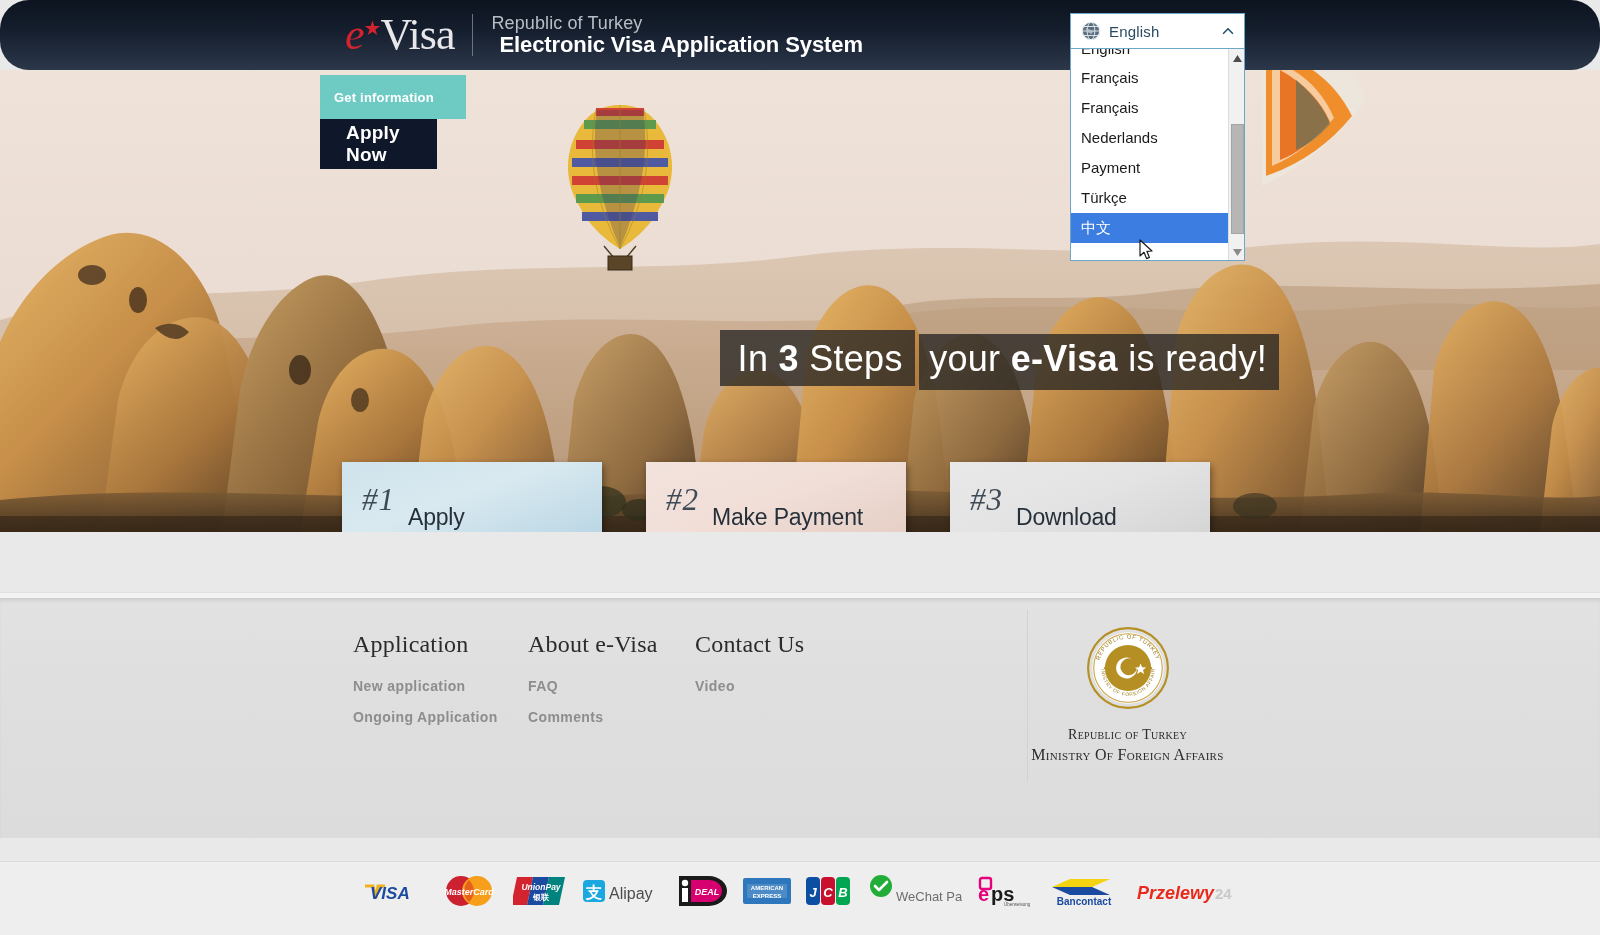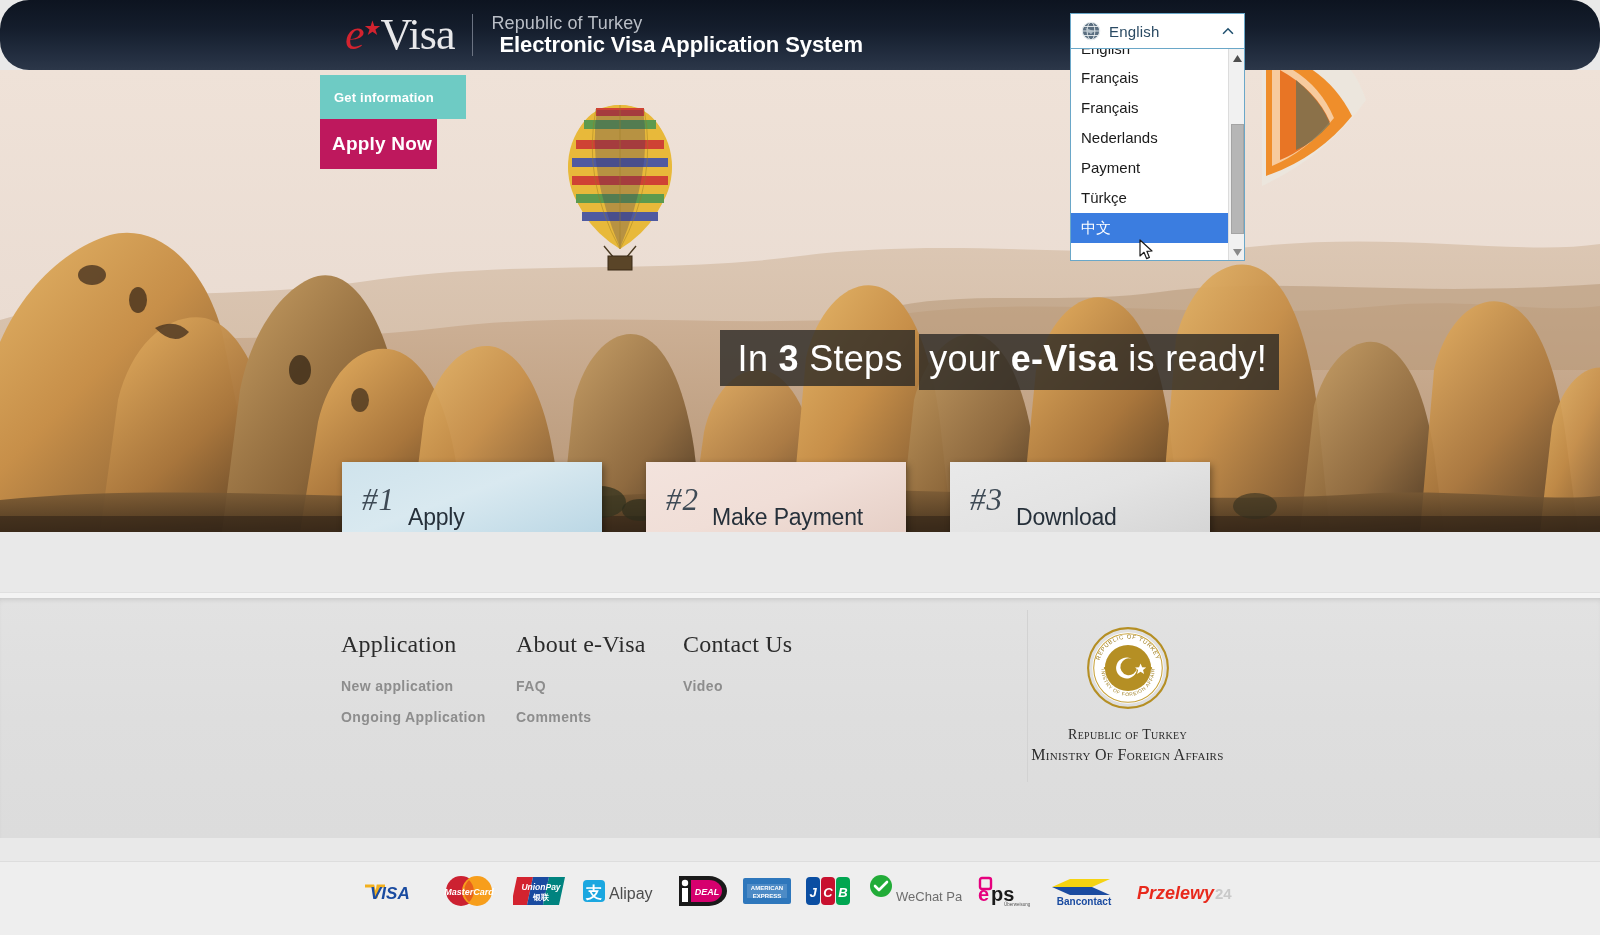--- a/index.html
+++ b/index.html
@@ -92,23 +92,23 @@
   .hero-svg { position: absolute; left: 0; top: 0; }
 
   .hero-btns { position: absolute; left: 320px; top: 5px; z-index: 3; }
   .btn-info {
     width: 146px; height: 44px; background: #6ecbc4;
     color: #ffffff; font-size: 13px; font-weight: 700;
     display: flex; align-items: center; padding-left: 14px;
     letter-spacing: .2px;
   }
   .btn-apply {
-    width: 117px; height: 50px; background: #be185d;
+    width: 117px; height: 50px; background: #0f172a;
     color: #ffffff; font-size: 19px; font-weight: 700;
-    display: flex; align-items: center; padding-left: 12px;
+    display: flex; align-items: center; padding-left: 26px;
     letter-spacing: .2px;
   }
 
   .tagline { position: absolute; right: 321px; top: 260px; z-index: 3; text-align: right; }
   .tag1 {
     display: inline-block; background: rgba(40,38,36,.78);
     color: #ffffff; font-size: 36px; font-weight: 400;
     padding: 8px 12px 6px 18px; letter-spacing: .3px;
   }
   .tag1 b { font-weight: 700; }
@@ -145,21 +145,21 @@
   }
 
   
   .footer {
     position: absolute; left: 0; top: 598px; width: 1600px; height: 240px;
     background: linear-gradient(180deg,#e2e2e2 0%,#dedede 50%,#dcdcdc 100%);
     box-shadow: inset 0 4px 6px -4px rgba(0,0,0,.18);
   }
   .fcols { position: absolute; left: 341px; top: 33px; display: flex; }
   .fcol { margin-right: 0; }
-  .fcol:nth-child(1) { width: 175px; }
+  .fcol:nth-child(1) { width: 175px; margin-left: 12px; }
   .fcol:nth-child(2) { width: 167px; }
   .fcol:nth-child(3) { width: 200px; }
   .fhead {
     font-family: "Liberation Serif", serif;
     font-size: 24px; color: #2b2b2b; margin-bottom: 20px; letter-spacing: .2px;
   }
   .flink {
     font-size: 14px; color: #8d8d8d; font-weight: 700;
     letter-spacing: .4px; margin-bottom: 15px; display: block;
   }

